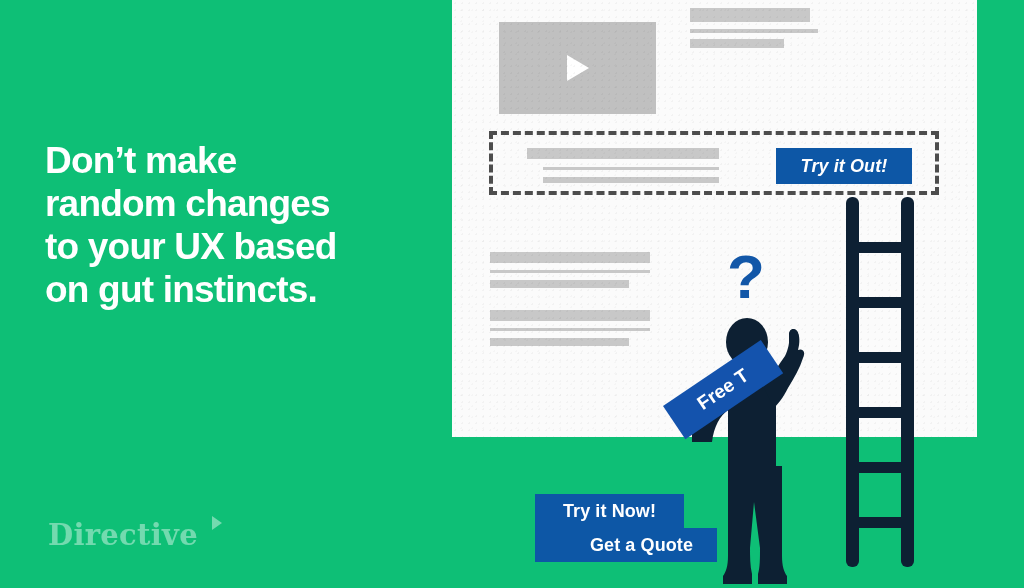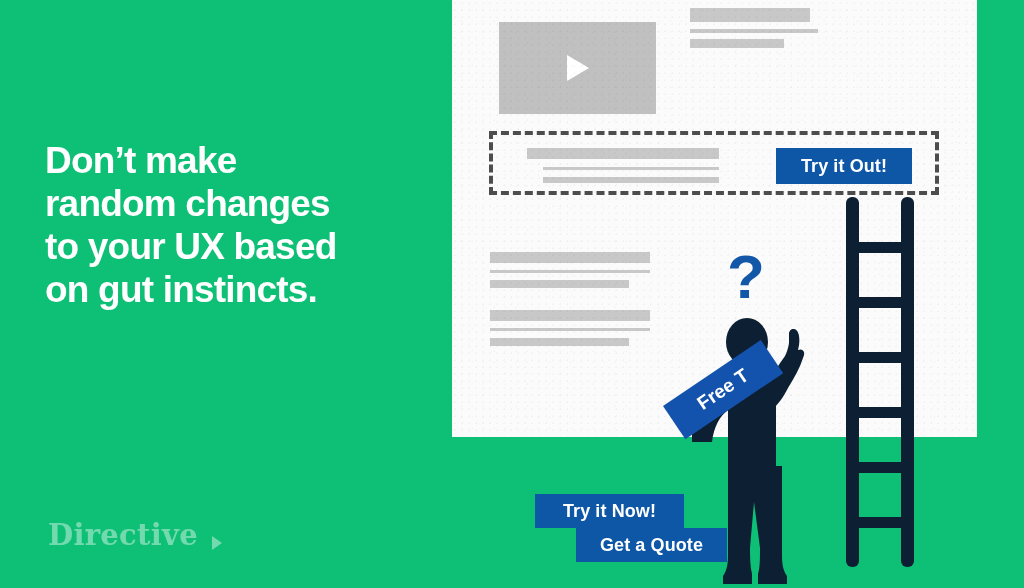--- a/index.html
+++ b/index.html
@@ -31,21 +31,21 @@
     font-weight: bold;
     letter-spacing: -0.8px;
     white-space: pre-line;
   }
 
   .logo {
     position: absolute;
     left: 48px;
     top: 518px;
     display: flex;
-    align-items: flex-end;
+    align-items: flex-start;
     gap: 14px;
     color: rgba(255,255,255,0.42);
   }
   .logo-word {
     font-family: "DejaVu Serif", serif;
     font-size: 29px;
     font-weight: bold;
     letter-spacing: 0.3px;
   }
   .logo-arrow {
@@ -121,35 +121,37 @@
     align-items: center;
     justify-content: center;
     letter-spacing: 0.1px;
   }
   .btn-try-out {
     left: 776px;
     top: 148px;
     width: 136px;
     height: 36px;
     font-size: 18px;
+    font-style: italic;
   }
   .btn-try-now {
     left: 535px;
     top: 494px;
     width: 149px;
     height: 34px;
     font-size: 18px;
     text-align: center;
   }
   .btn-get-quote {
-    left: 576px;
+    left: 535px;
     top: 528px;
     width: 151px;
     height: 34px;
     font-size: 18px;
+    padding-left: 31px;
   }
 
   
   .free-banner {
     position: absolute;
     left: 663px;
     top: 406px;
     width: 118px;
     height: 40px;
     background: #1453ad;

